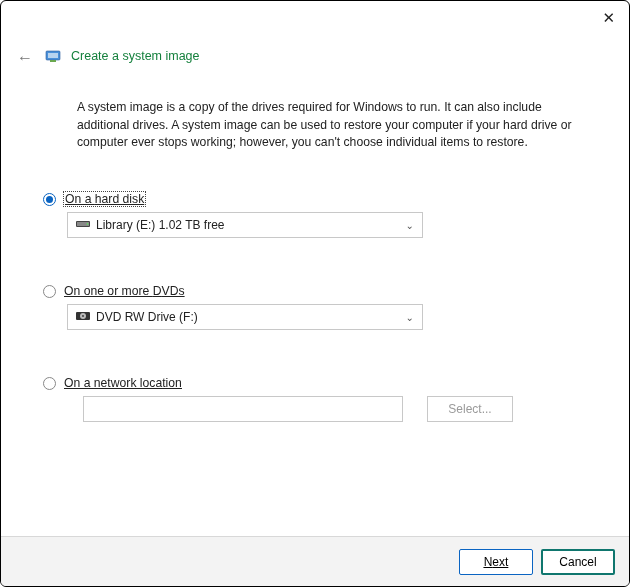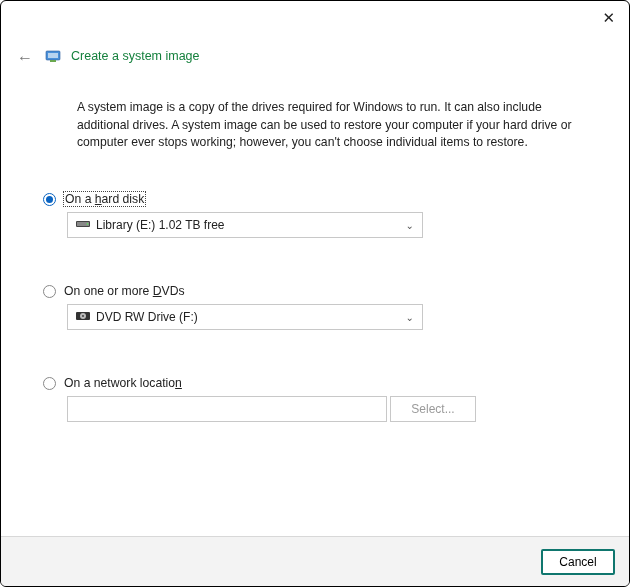--- a/index.html
+++ b/index.html
@@ -74,42 +74,42 @@
       width: 13px; height: 13px; border-radius: 50%;
       border: 1.5px solid #888; display: inline-flex;
       align-items: center; justify-content: center;
       background: #fff;
     }
     .radio.selected { border-color: #0a64c2; }
     .radio.selected::after {
       content: ""; width: 7px; height: 7px; border-radius: 50%;
       background: #0a64c2; display: block;
     }
-    .radio-label { font-size: 12.2px; }
+    .radio-label { font-size: 12.2px; text-decoration: underline; }
     .radio-label.dotted { outline: 1px dotted #444; outline-offset: 0; padding: 0 1px; }
     .under { text-decoration: underline; }
     .combo {
       margin-left: 24px;
       border: 1px solid #c8c8c8;
       height: 26px;
       width: 356px;
       display: flex;
       align-items: center;
       padding: 0 8px;
       font-size: 12px;
       position: relative;
       cursor: pointer;
       background: #fff;
     }
     .combo .chev {
       position: absolute; right: 8px; color: #555; font-size: 10px;
     }
     .combo .drive-icon { margin-right: 6px; font-size: 11px; color: #333; }
     .net-row {
-      display: flex; gap: 3px; margin-left: 24px; align-items: center;
+      display: flex; gap: 24px; margin-left: 40px; align-items: center;
     }
     .net-input {
       border: 1px solid #c8c8c8; height: 26px; width: 320px;
       background: #fff;
     }
     .select-btn {
       border: 1px solid #c8c8c8; height: 26px; width: 86px;
       background: #fff; color: #9a9a9a; font-size: 12px;
       display: flex; align-items: center; justify-content: center;
       cursor: pointer; font-family: inherit;
@@ -195,14 +195,15 @@
       <span class="radio-label"><span>On a network locatio</span><span class="under">n</span><span></span></span>
     </div>
     <div class="net-row">
       <div class="net-input"></div>
       <button class="select-btn">Select...</button>
     </div>
   </div>
 </div>
 
 <div class="footer">
+  <button class="btn primary"><span class="under" style="text-decoration: underline; text-decoration-skip-ink: none;"><span style="text-decoration:underline">N</span>ext</span></button>
   <button class="btn">Cancel</button>
 </div>
 
 </body></html>

